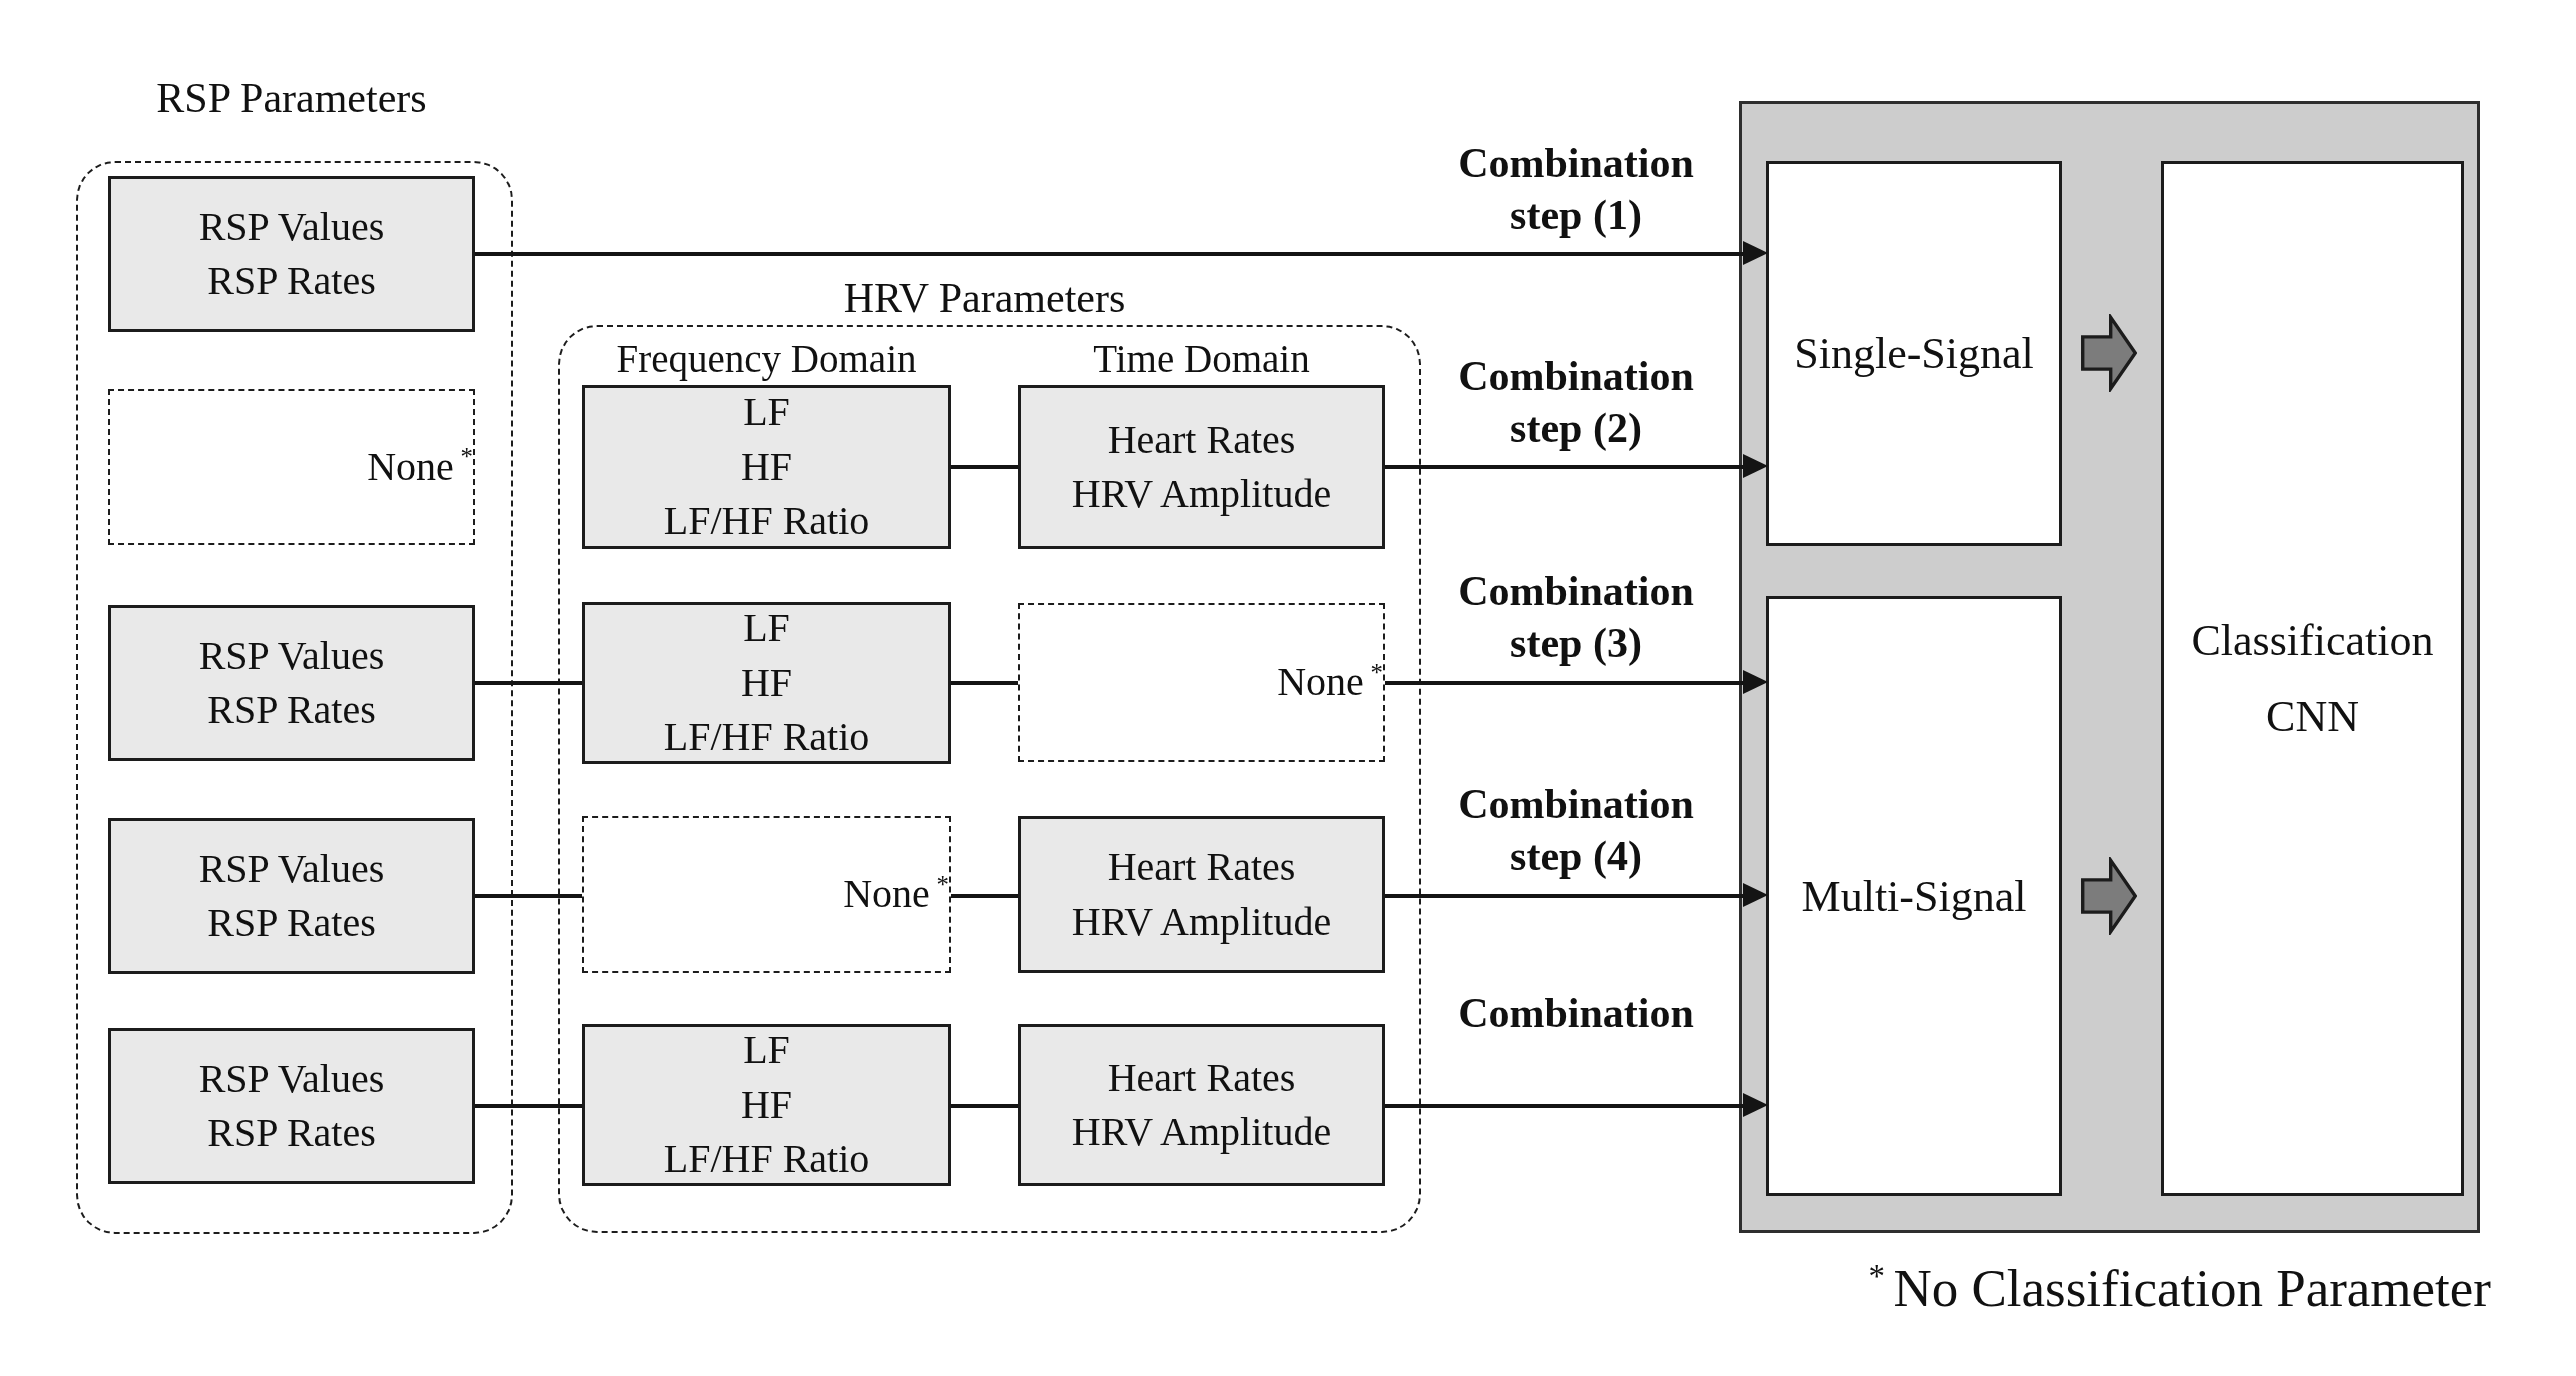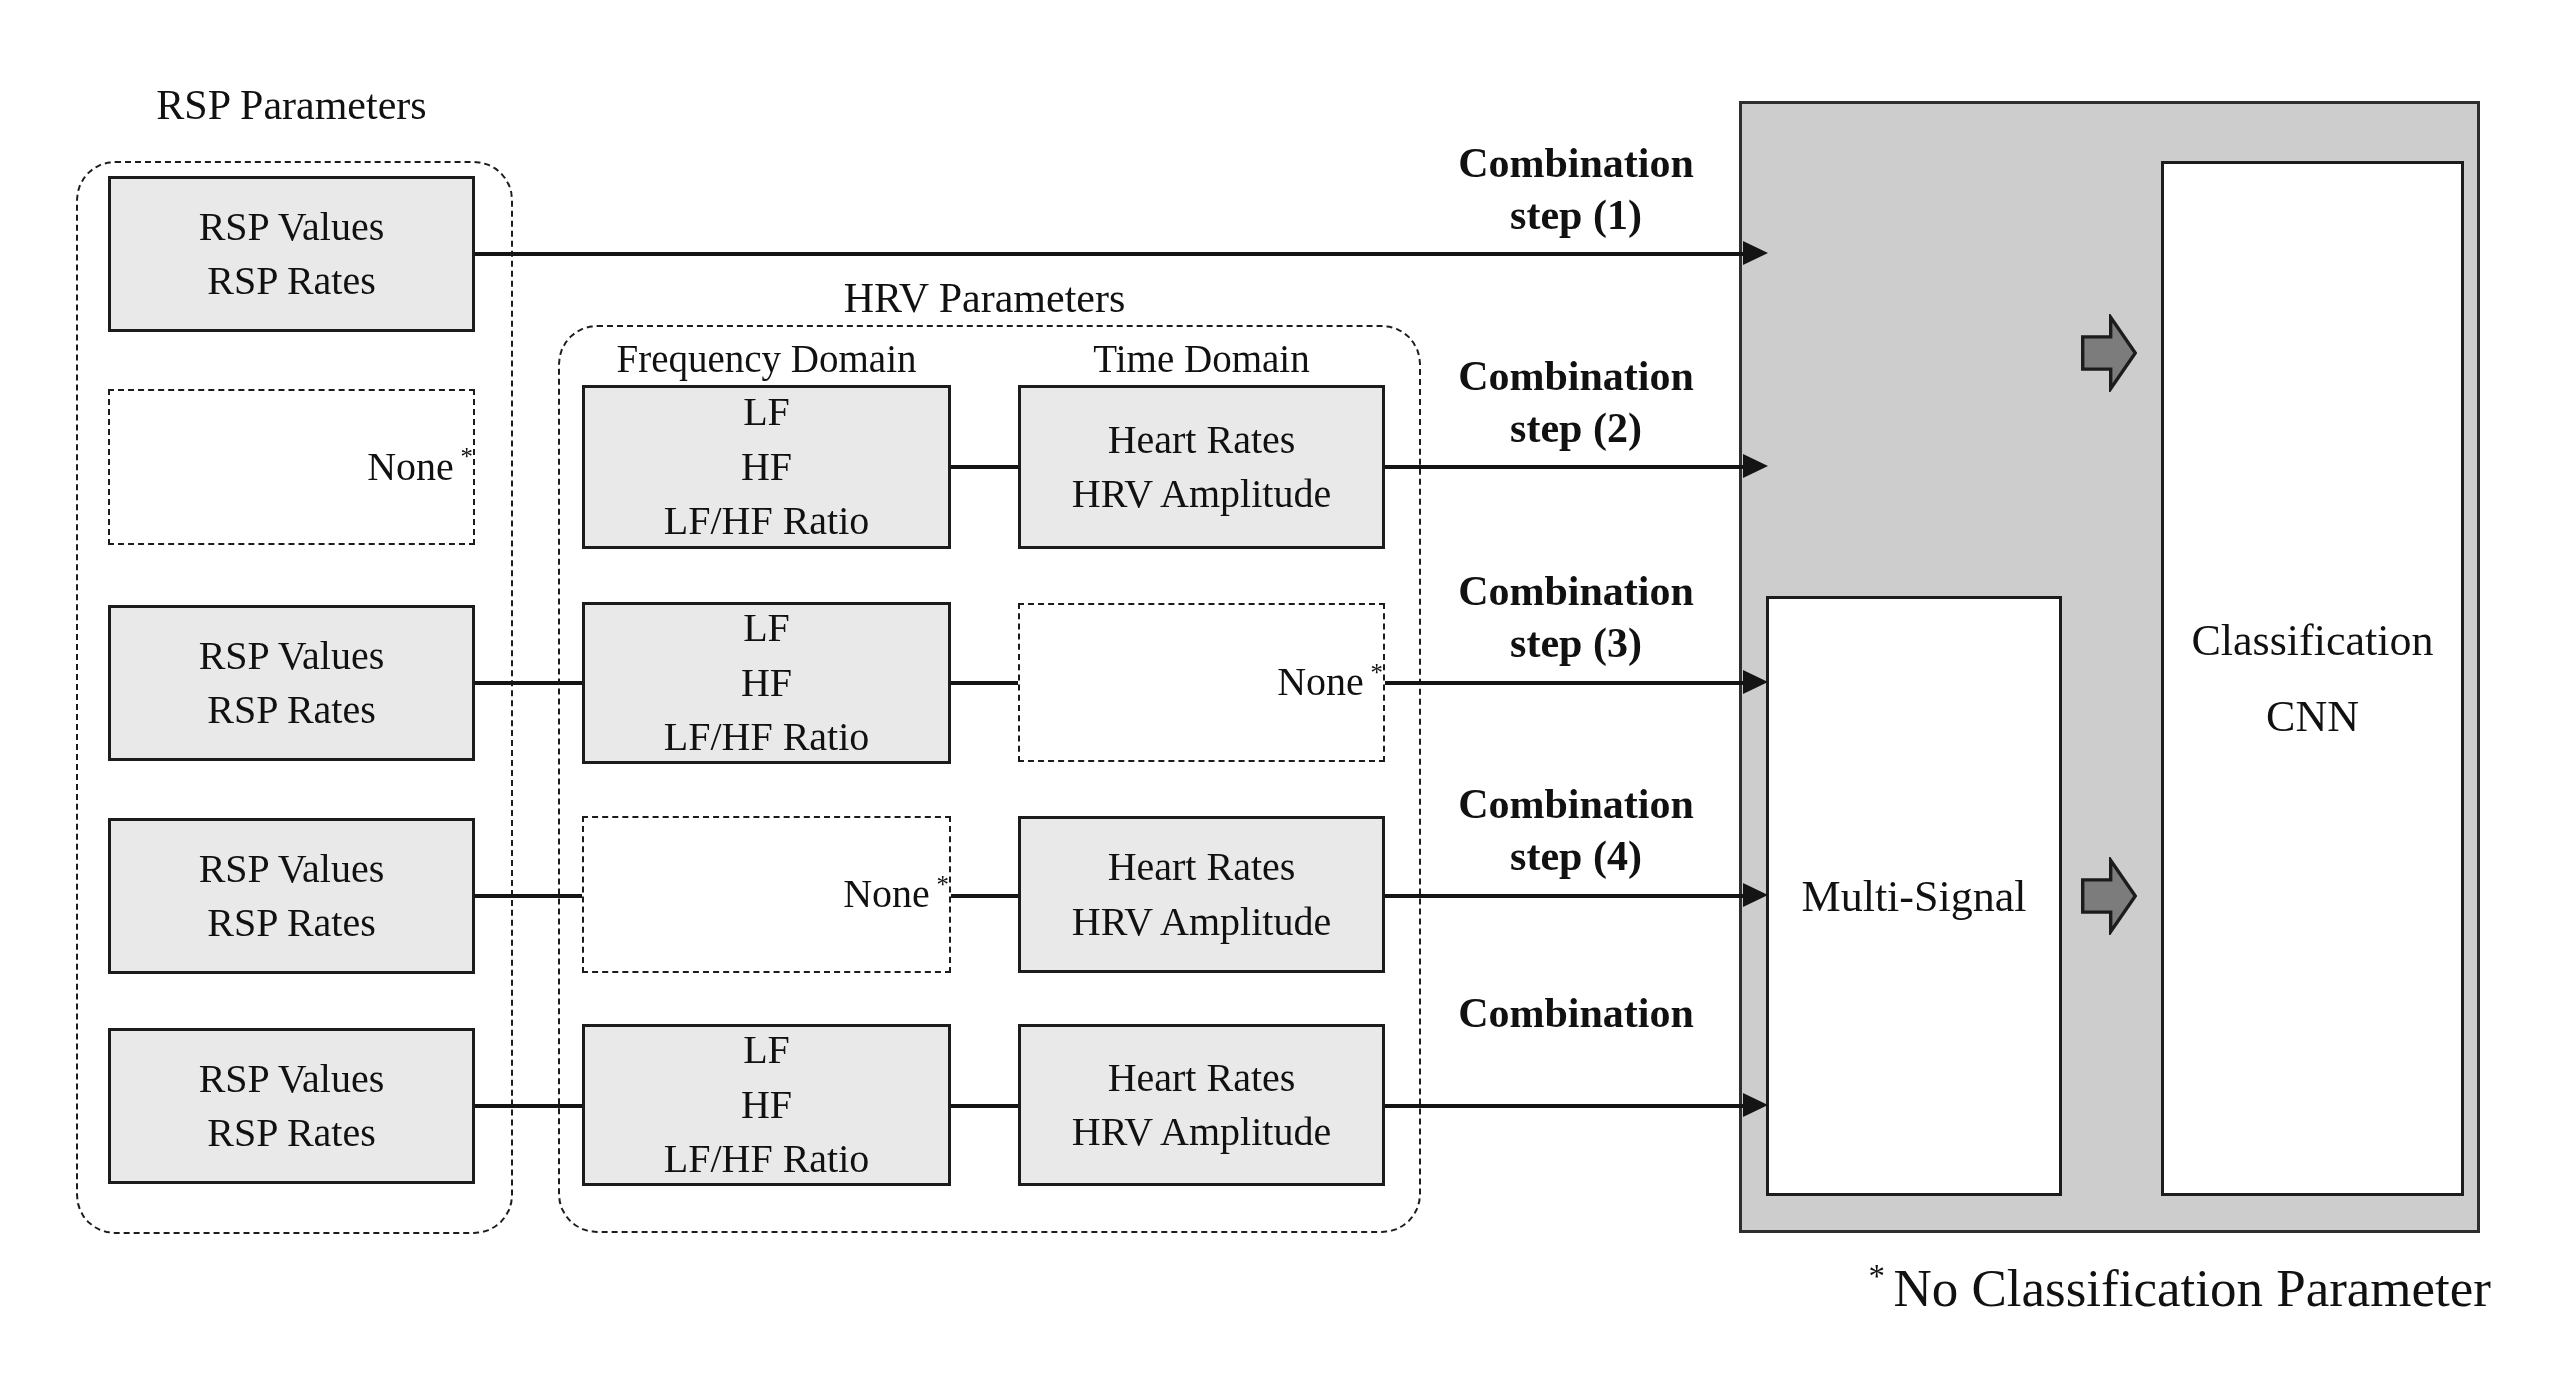--- a/index.html
+++ b/index.html
@@ -117,21 +117,21 @@
     z-index:2;
     white-space:nowrap;
   }
   .footnote .sup{margin-left:0;margin-right:8.5px;}
 </style>
 </head>
 <body>
 
 <div class="canvas">
 
-  <div class="abs section-title" style="left:80px;top:81px;width:423px;">RSP Parameters</div>
+  <div class="abs section-title" style="left:80px;top:74px;width:423px;">RSP Parameters</div>
   <div class="abs section-title" style="left:773px;top:274px;width:423px;">HRV Parameters</div>
 
   <div class="abs dash-container" style="left:76px;top:161px;width:433px;height:1069px;"></div>
   <div class="abs dash-container" style="left:558px;top:325px;width:859px;height:904px;"></div>
 
   <div class="abs col-label" style="left:582px;top:336px;width:369px;">Frequency Domain</div>
   <div class="abs col-label" style="left:1018px;top:336px;width:367px;">Time Domain</div>
 
   <div class="abs hline" style="left:470px;top:252px;width:1280px;"></div>
   <div class="abs hline" style="left:947px;top:465px;width:803px;"></div>
@@ -215,20 +215,23 @@
     <div class="box-text">Heart Rates</div>
     <div class="box-text">HRV Amplitude</div>
   </div>
   <div class="abs solid-box" style="left:1018px;top:1024px;width:367px;height:162px;">
     <div class="box-text">Heart Rates</div>
     <div class="box-text">HRV Amplitude</div>
   </div>
 
   <div class="abs panel" style="left:1739px;top:101px;width:741px;height:1132px;"></div>
 
+  <div class="abs white-box" style="left:1766px;top:161px;width:296px;height:385px;">
+    <div>Single-Signal</div>
+  </div>
   <div class="abs white-box" style="left:1766px;top:596px;width:296px;height:600px;">
     <div>Multi-Signal</div>
   </div>
 
   <svg class="abs block-arrow" style="left:2081px;top:314px;" width="56" height="78" viewBox="0 0 66 92">
     <path d="M2 27 L35 27 L35 4 L64 46 L35 88 L35 65 L2 65 Z" fill="var(--block-arrow-fill)" stroke="#1c1c1c" stroke-width="4" stroke-linejoin="miter"></path>
   </svg>
   <svg class="abs block-arrow" style="left:2081px;top:857px;" width="56" height="78" viewBox="0 0 66 92">
     <path d="M2 27 L35 27 L35 4 L64 46 L35 88 L35 65 L2 65 Z" fill="var(--block-arrow-fill)" stroke="#1c1c1c" stroke-width="4" stroke-linejoin="miter"></path>
   </svg>

